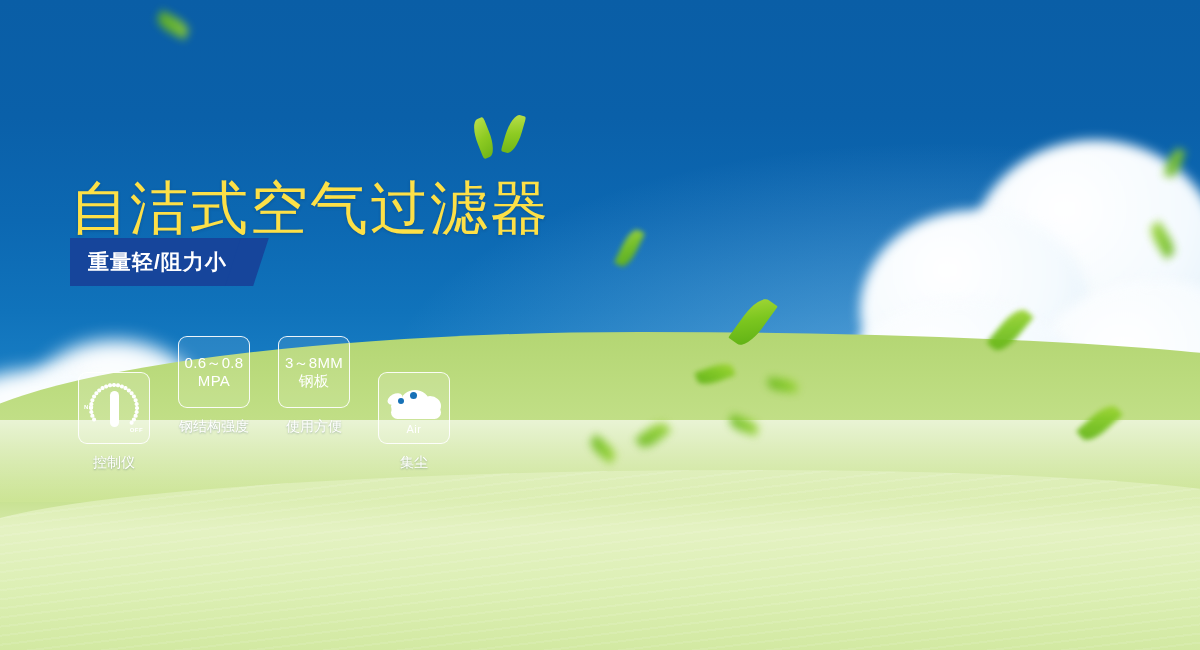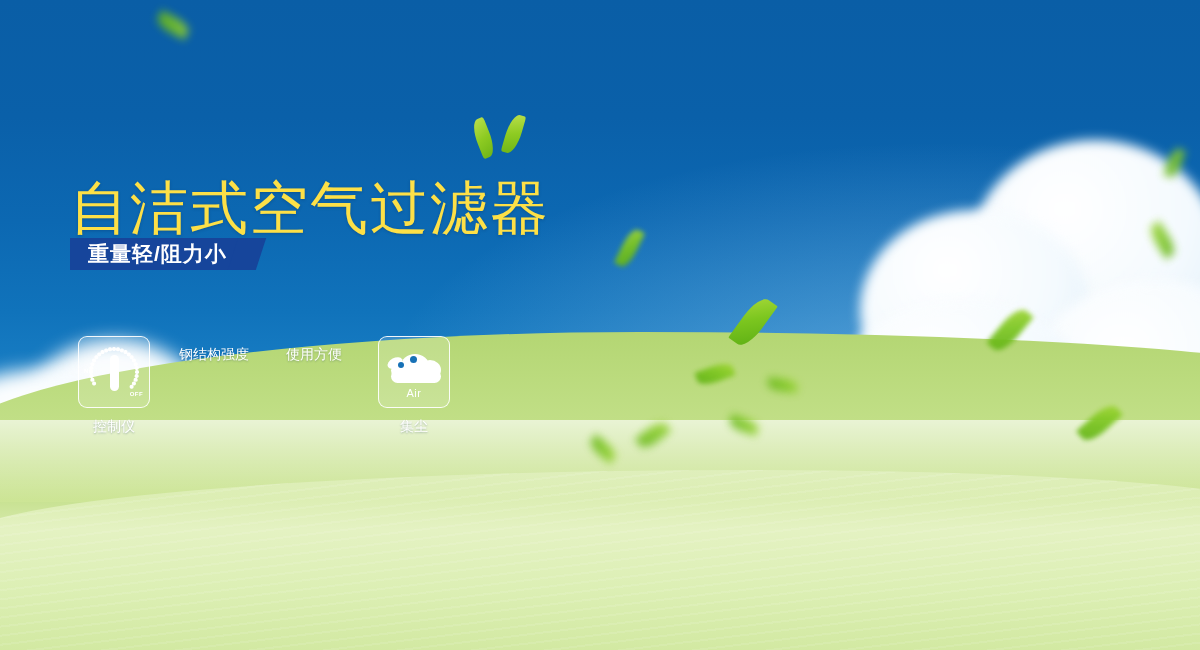--- a/index.html
+++ b/index.html
@@ -130,21 +130,21 @@
   .title-leaves { position:absolute; left:470px; top:112px; width:70px; height:45px; }
   .title-leaves i {
     position:absolute; display:block; width:15px; height:40px;
     background:linear-gradient(160deg,#bde04e 0%,#8ecb22 50%,#6cb416 100%);
     border-radius:60% 10% 60% 10%;
   }
   .title-leaves i.l1 { left:6px;  top:6px;  transform:rotate(-22deg); }
   .title-leaves i.l2 { left:36px; top:2px;  transform:rotate(16deg); }
 
   
-  .subbar { position:absolute; left:70px; top:238px; height:32px; display:flex; }
+  .subbar { position:absolute; left:70px; top:238px; height:48px; display:flex; }
   .sub-left {
     background:#16459b;
     color:#ffffff;
     font-size:21px; font-weight:700;
     display:flex; align-items:center;
     padding:0 20px 0 18px;
     letter-spacing:1px;
   }
   .sub-skew {
     width:28px; background:#16459b;
@@ -165,21 +165,21 @@
   .features { position:absolute; left:78px; top:336px; display:flex; gap:28px; }
   .feature { width:72px; display:flex; flex-direction:column; align-items:center; }
   .fbox {
     width:72px; height:72px;
     border:1.5px solid rgba(255,255,255,.92);
     border-radius:9px;
     background:rgba(255,255,255,.09);
     display:flex; align-items:center; justify-content:center;
     position:relative; overflow:hidden;
   }
-  .fbox.solid { background:rgba(255,255,255,.16); }
+  .fbox.solid { background:rgba(255,255,255,.16);margin-top:36px; }
   .ftext {
     color:#ffffff; text-align:center; line-height:1.18;
     font-size:15px; font-weight:400; letter-spacing:.3px;
   }
   .flabel {
     margin-top:10px; color:#ffffff; font-size:14px; white-space:nowrap;
     text-shadow:0 1px 2px rgba(0,40,80,.3);
   }
 
   
@@ -323,25 +323,37 @@
             </div>
           <div class="bar"></div>
           <span class="no">NO</span>
           <span class="off">OFF</span>
         </div>
       </div>
       <div class="flabel">控制仪</div>
     </div>
 
     <div class="feature">
+      <div class="fbox">
+        <div class="ftext">
+          <div>0.6～0.8</div>
+          <div>MPA</div>
+        </div>
+      </div>
       <div class="flabel">钢结构强度</div>
     </div>
 
 
     <div class="feature">
+      <div class="fbox">
+        <div class="ftext">
+          <div>3～8MM</div>
+          <div>钢板</div>
+        </div>
+      </div>
       <div class="flabel">使用方便</div>
     </div>
 
     <div class="feature">
       <div class="fbox solid">
         <div class="airicon">
           <span class="c1" style="left:16px; top:8px;  width:28px; height:24px;"></span>
           <span class="c2" style="left:34px; top:14px; width:22px; height:20px;"></span>
           <span class="c3" style="left:6px;  top:16px; width:18px; height:17px;"></span>
           <span class="base" style="left:6px; top:24px; width:50px; height:13px;"></span>

